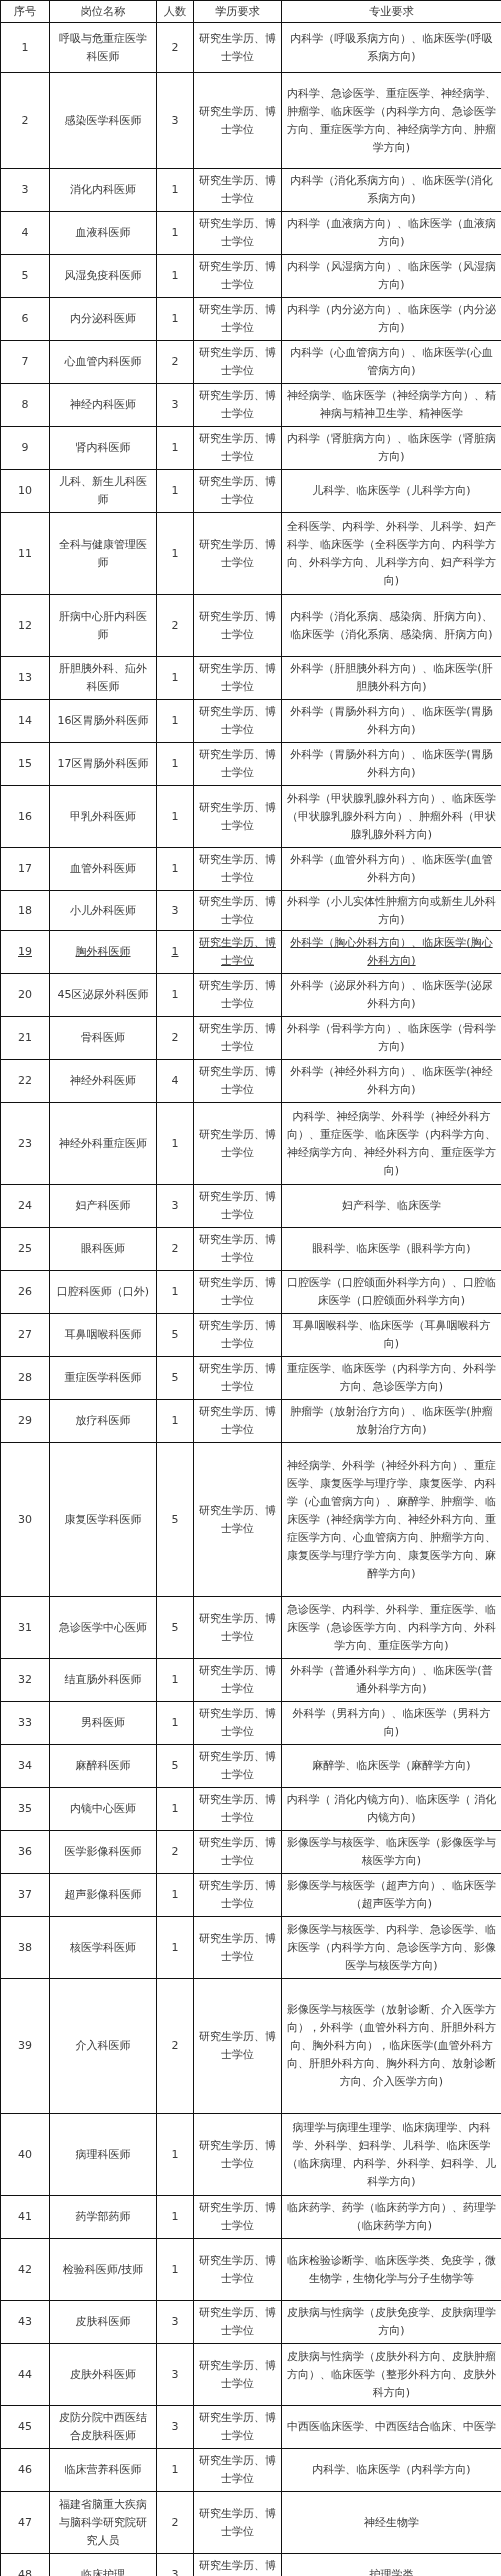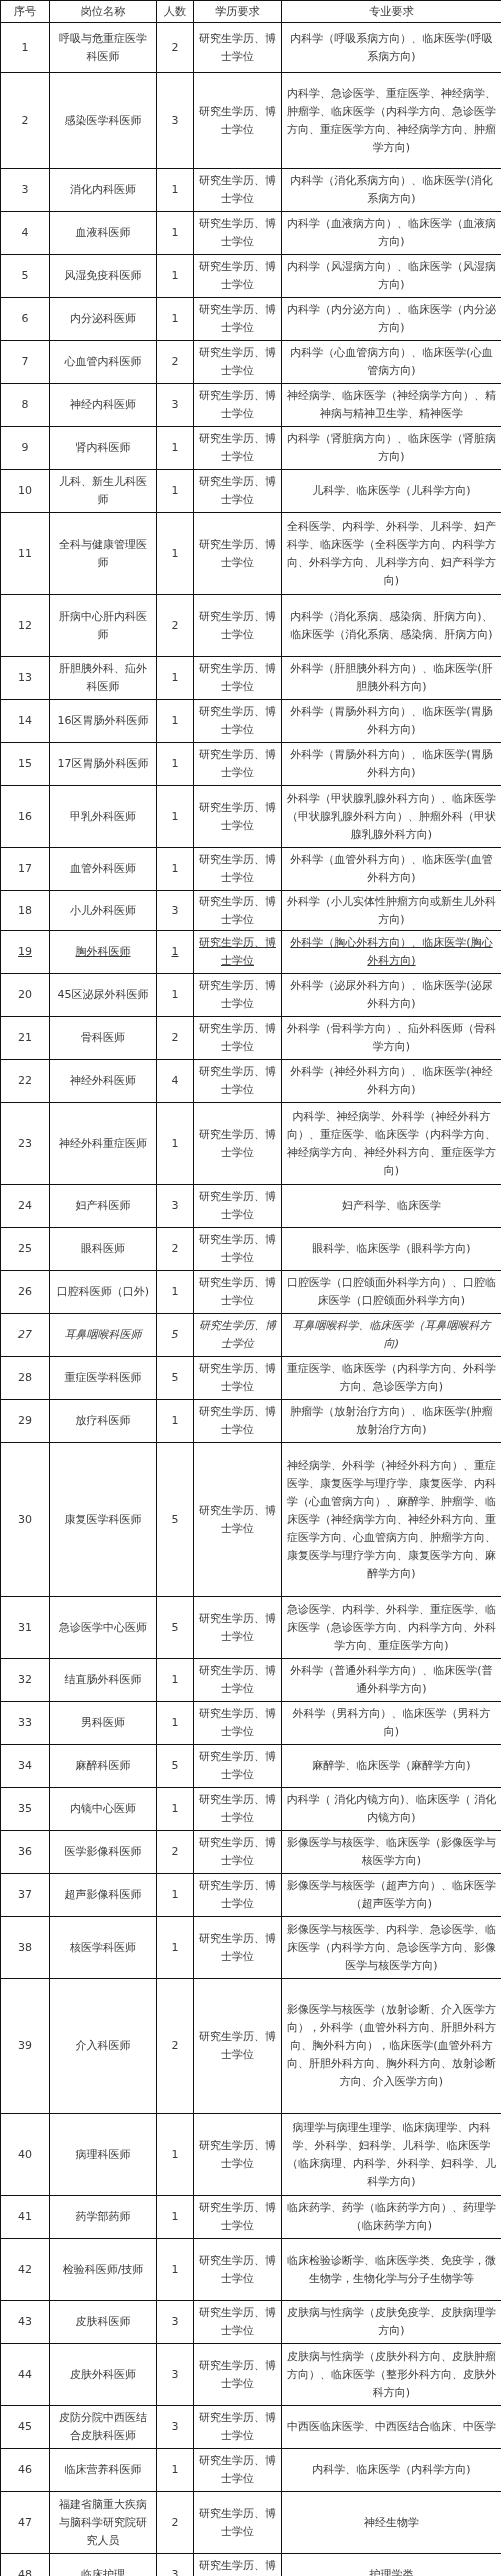--- a/index.html
+++ b/index.html
@@ -179,21 +179,21 @@
         <td class="name">45区泌尿外科医师</td>
         <td class="count">1</td>
         <td class="edu">研究生学历、博士学位</td>
         <td class="major">外科学（泌尿外科方向）、临床医学(泌尿外科方向)</td>
       </tr>
       <tr style="height: 43px; padding-left: 48px;">
         <td class="no">21</td>
         <td class="name">骨科医师</td>
         <td class="count">2</td>
         <td class="edu">研究生学历、博士学位</td>
-        <td class="major">外科学（骨科学方向）、疝外科医师（骨科学方向)</td>
+        <td class="major">外科学（骨科学方向）、临床医学（骨科学方向)</td>
       </tr>
       <tr style="height: 43px;">
         <td class="no">22</td>
         <td class="name">神经外科医师</td>
         <td class="count">4</td>
         <td class="edu">研究生学历、博士学位</td>
         <td class="major">外科学（神经外科方向）、临床医学(神经外科方向)</td>
       </tr>
       <tr style="height: 82px;">
         <td class="no">23</td>
@@ -216,21 +216,21 @@
         <td class="edu">研究生学历、博士学位</td>
         <td class="major">眼科学、临床医学（眼科学方向)</td>
       </tr>
       <tr style="height: 43px;">
         <td class="no">26</td>
         <td class="name">口腔科医师（口外)</td>
         <td class="count">1</td>
         <td class="edu">研究生学历、博士学位</td>
         <td class="major">口腔医学（口腔颌面外科学方向）、口腔临床医学（口腔颌面外科学方向)</td>
       </tr>
-      <tr style="height: 43px; font-style: italic;">
+      <tr style="height: 43px;">
         <td class="no">27</td>
         <td class="name">耳鼻咽喉科医师</td>
         <td class="count">5</td>
         <td class="edu">研究生学历、博士学位</td>
         <td class="major">耳鼻咽喉科学、临床医学（耳鼻咽喉科方向)</td>
       </tr>
       <tr style="height: 43px;">
         <td class="no">28</td>
         <td class="name">重症医学科医师</td>
         <td class="count">5</td>

